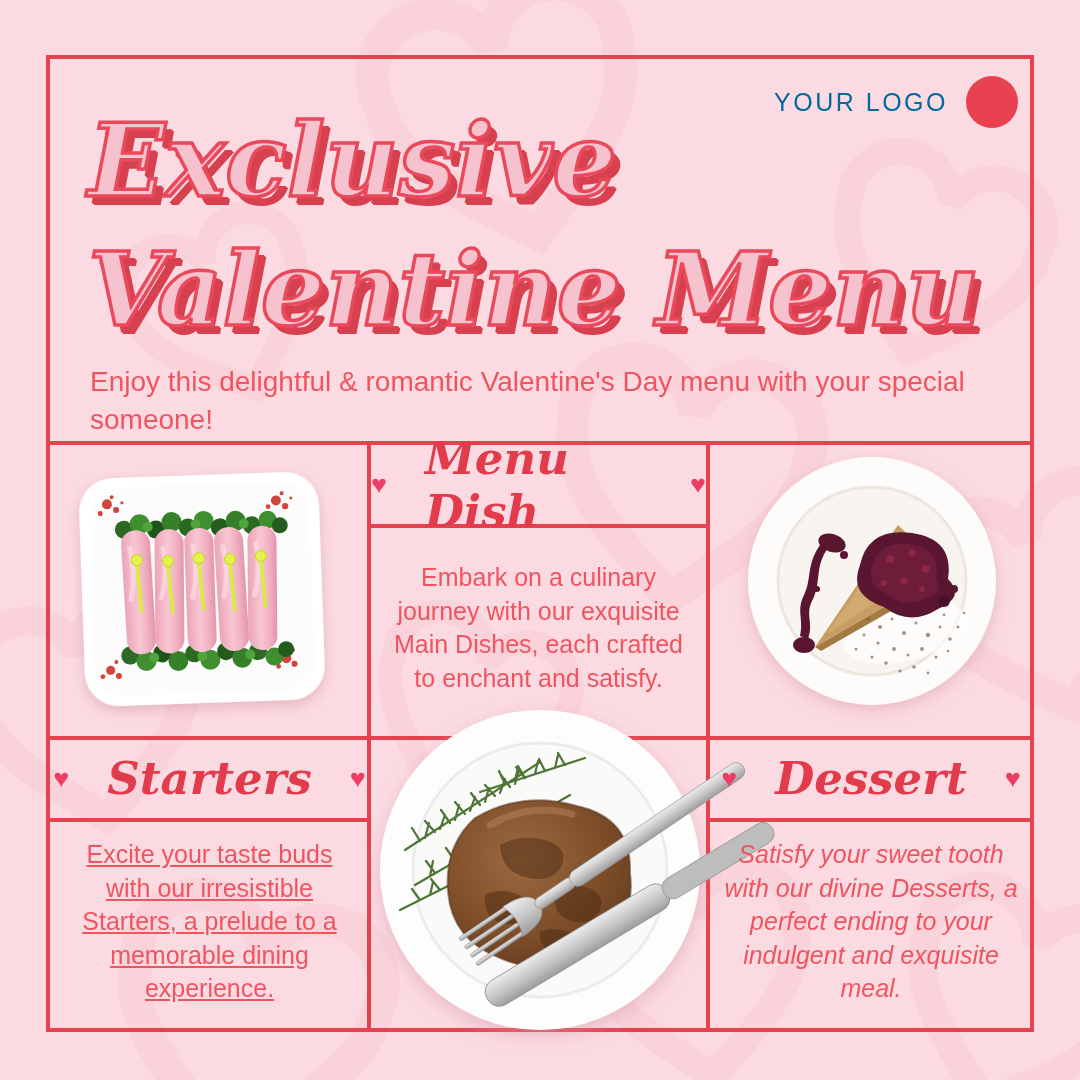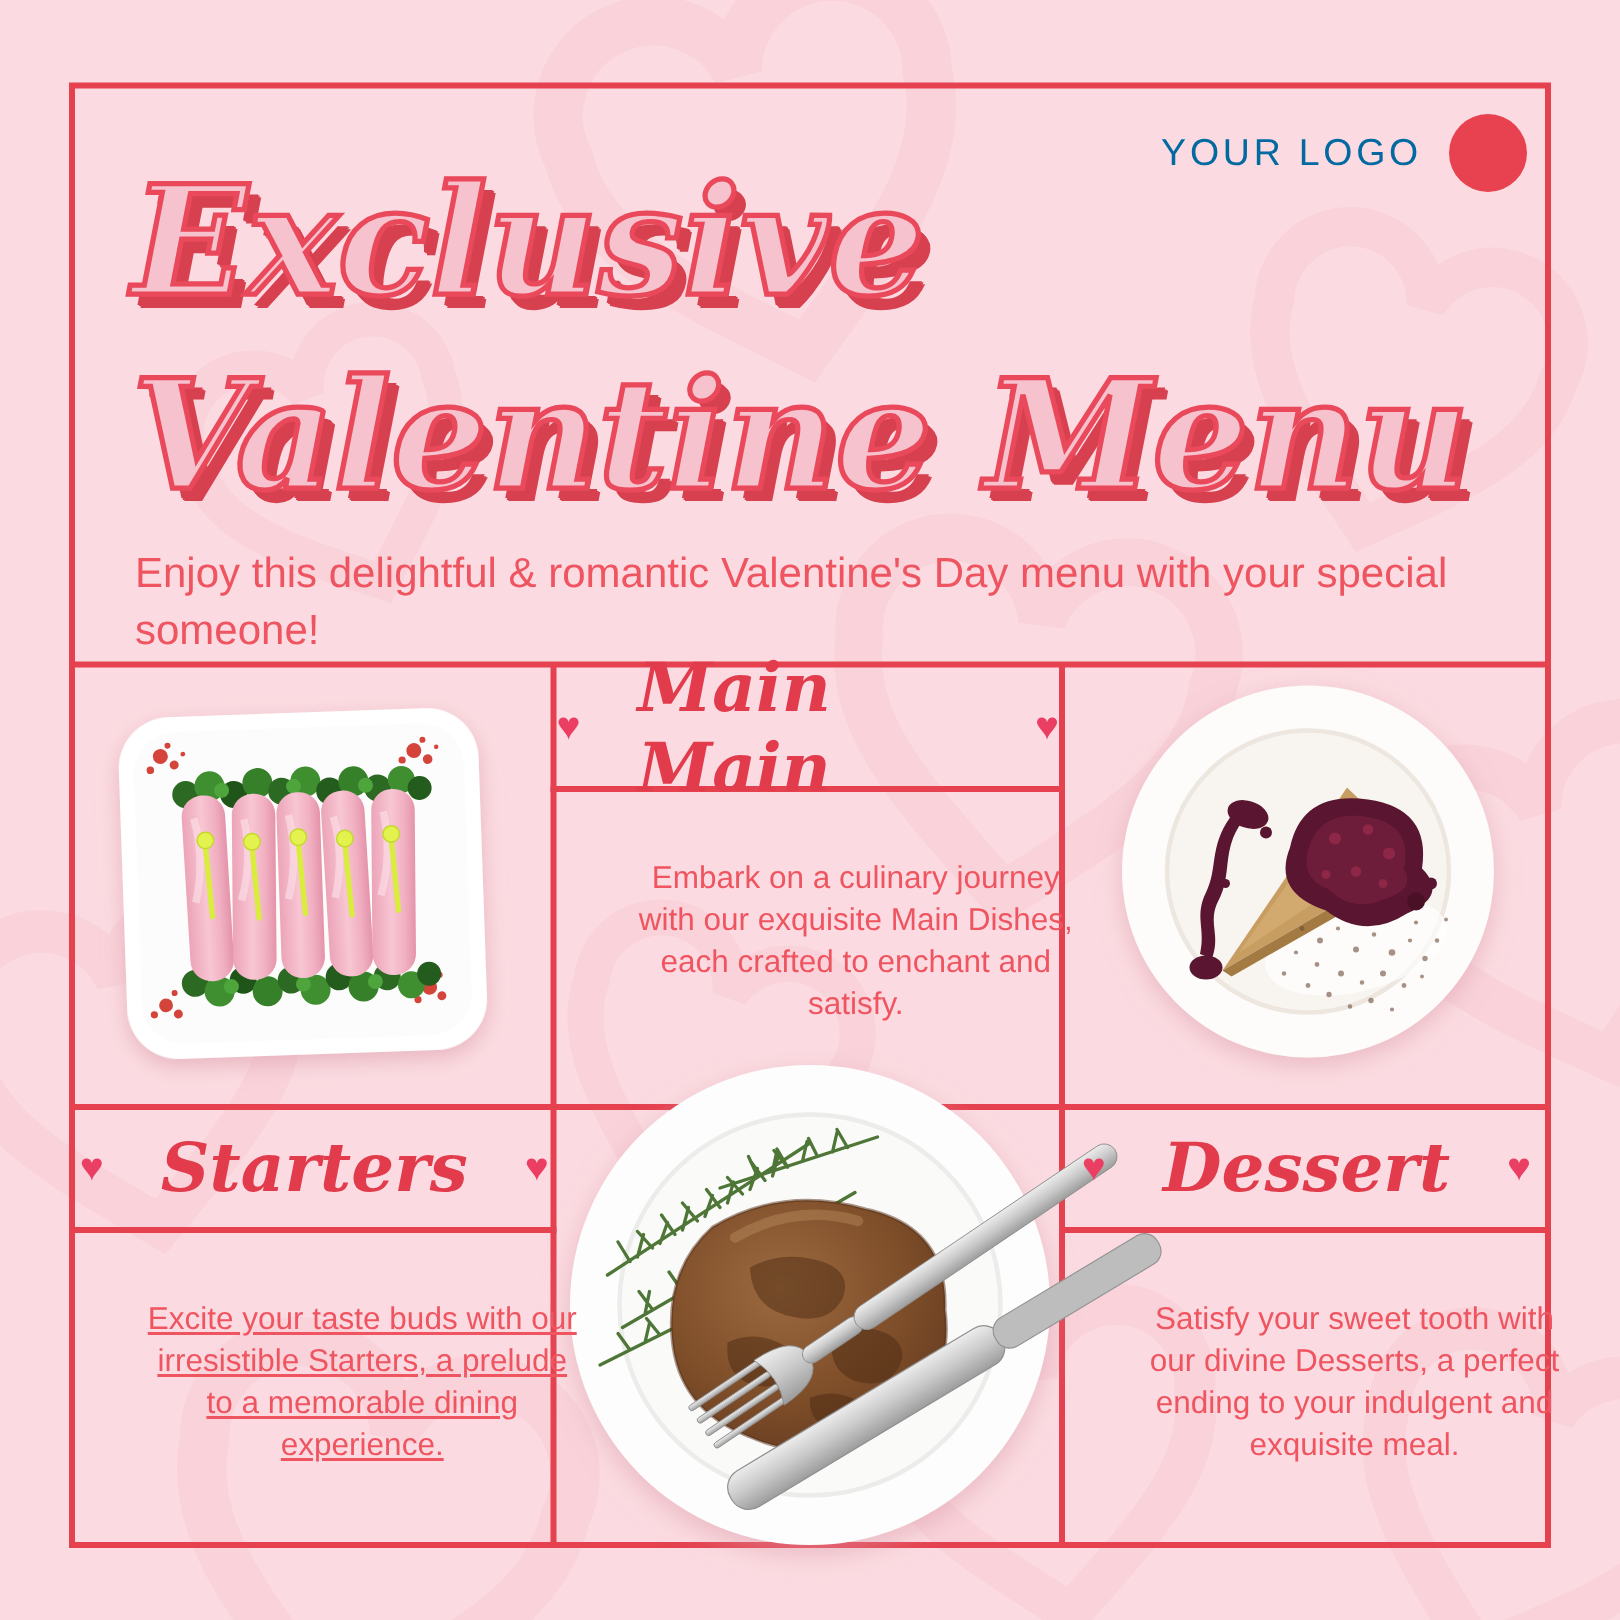--- a/index.html
+++ b/index.html
@@ -29,21 +29,21 @@
             font-size:28px;line-height:1.35;color:#ef5560;font-weight:500;}
 
   
   .cell-header{display:flex;align-items:center;justify-content:center;gap:38px;z-index:4;}
   .script-title{font-family:"DejaVu Serif",serif;font-style:italic;font-weight:bold;
                 font-size:45px;color:#e23c4c;}
   .heart{color:#ea3f63;font-size:27px;line-height:1;transform:scaleY(.95);}
 
   
   .cell-desc{display:flex;align-items:center;justify-content:center;text-align:center;
-             z-index:4;color:#ef5560;font-size:21px;line-height:1.34;font-weight:500;padding-left:32px;}
+             z-index:4;color:#ef5560;font-size:25px;line-height:1.34;font-weight:500;}
   .cell-desc p{margin:0;}
 
   
   .photo{z-index:3;}
 </style>
 </head>
 <body>
 
 <div id="stage">
 
@@ -82,21 +82,21 @@
     <div>Exclusive</div>
     <div>Valentine Menu</div>
   </div>
 
   <div class="abs subtitle">
     <div>Enjoy this delightful &amp; romantic Valentine's Day menu with your special someone!</div>
   </div>
 
   <div class="abs cell-header" style="left:371px;top:445px;width:335px;height:79px;">
     <span class="heart">♥</span>
-    <span class="script-title">Main Main</span>
+    <span class="script-title">Menu Dish</span>
     <span class="heart">♥</span>
   </div>
 
   <div class="abs cell-desc" style="left:371px;top:528px;width:335px;height:200px;">
     <p style="max-width:292px;">Embark on a culinary journey with our exquisite Main Dishes, each crafted to enchant and satisfy.</p>
   </div>
 
   <div class="abs cell-header" style="left:52px;top:740px;width:315px;height:76px;">
     <span class="heart">♥</span>
     <span class="script-title">Starters</span>
@@ -107,21 +107,21 @@
     <p style="max-width:292px;text-decoration:underline;">Excite your taste buds with our irresistible Starters, a prelude to a memorable dining experience.</p>
   </div>
 
   <div class="abs cell-header" style="left:710px;top:740px;width:322px;height:76px;">
     <span class="heart">♥</span>
     <span class="script-title">Dessert</span>
     <span class="heart">♥</span>
   </div>
 
   <div class="abs cell-desc" style="left:710px;top:822px;width:322px;height:200px;">
-    <p style="max-width:300px;">Satisfy your sweet tooth with our divine Desserts, a perfect ending to your indulgent and exquisite meal.</p>
+    <p style="max-width:300px;font-style:italic;">Satisfy your sweet tooth with our divine Desserts, a perfect ending to your indulgent and exquisite meal.</p>
   </div>
 
   <svg class="abs photo" style="left:48px;top:443px;" width="321" height="295" viewBox="0 0 321 295">
     <defs>
       <filter id="shm" x="-30%" y="-30%" width="160%" height="160%">
         <feDropShadow dx="0" dy="5" stdDeviation="7" flood-color="#d897a4" flood-opacity="0.55"></feDropShadow>
       </filter>
       <linearGradient id="hamg" x1="0" y1="0" x2="1" y2="0">
         <stop offset="0" stop-color="#eca4b8"></stop>
           <stop offset="0.45" stop-color="#f8c6d3"></stop>

